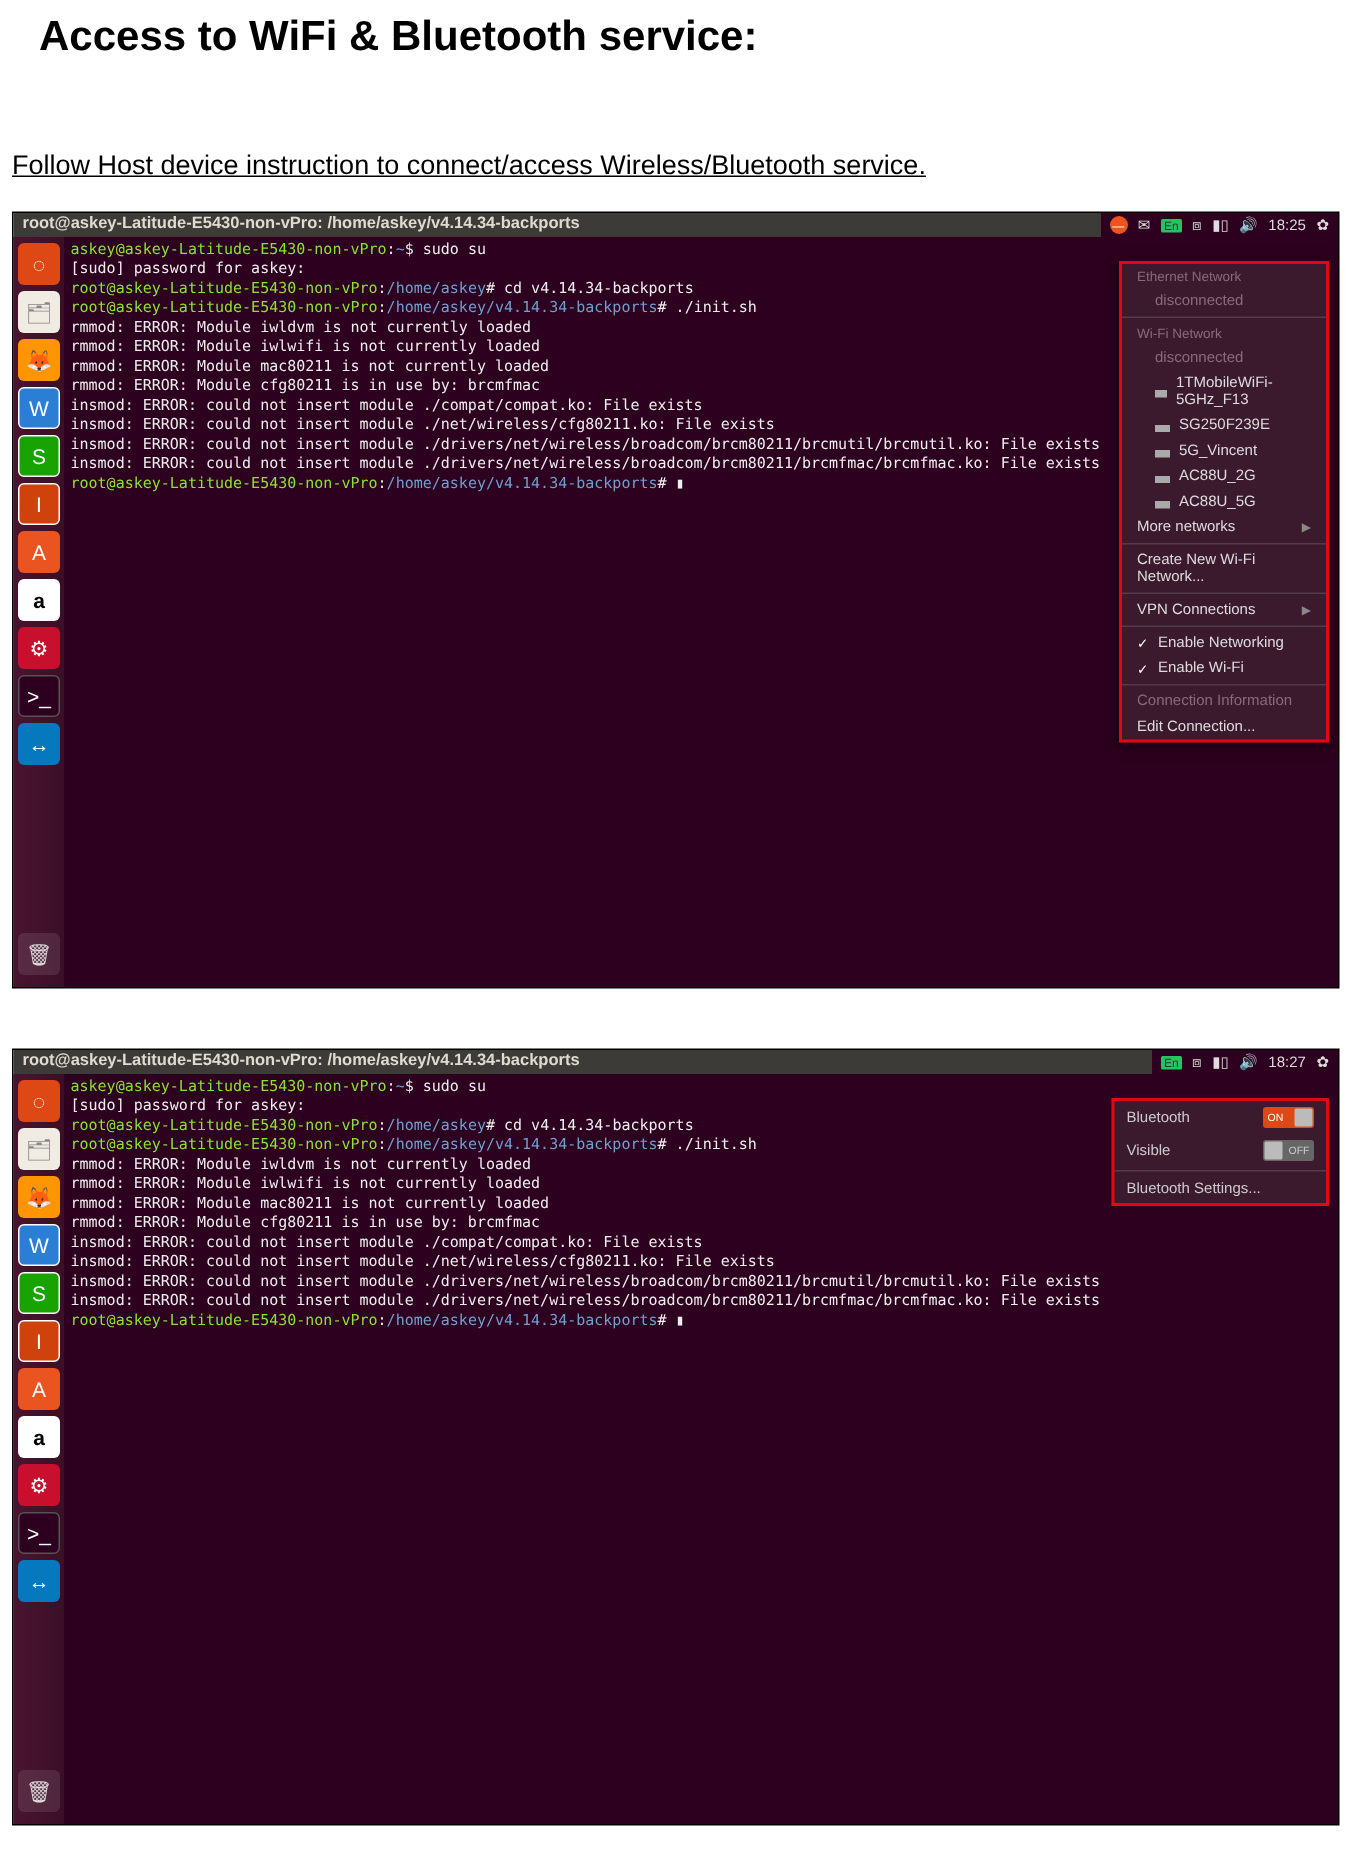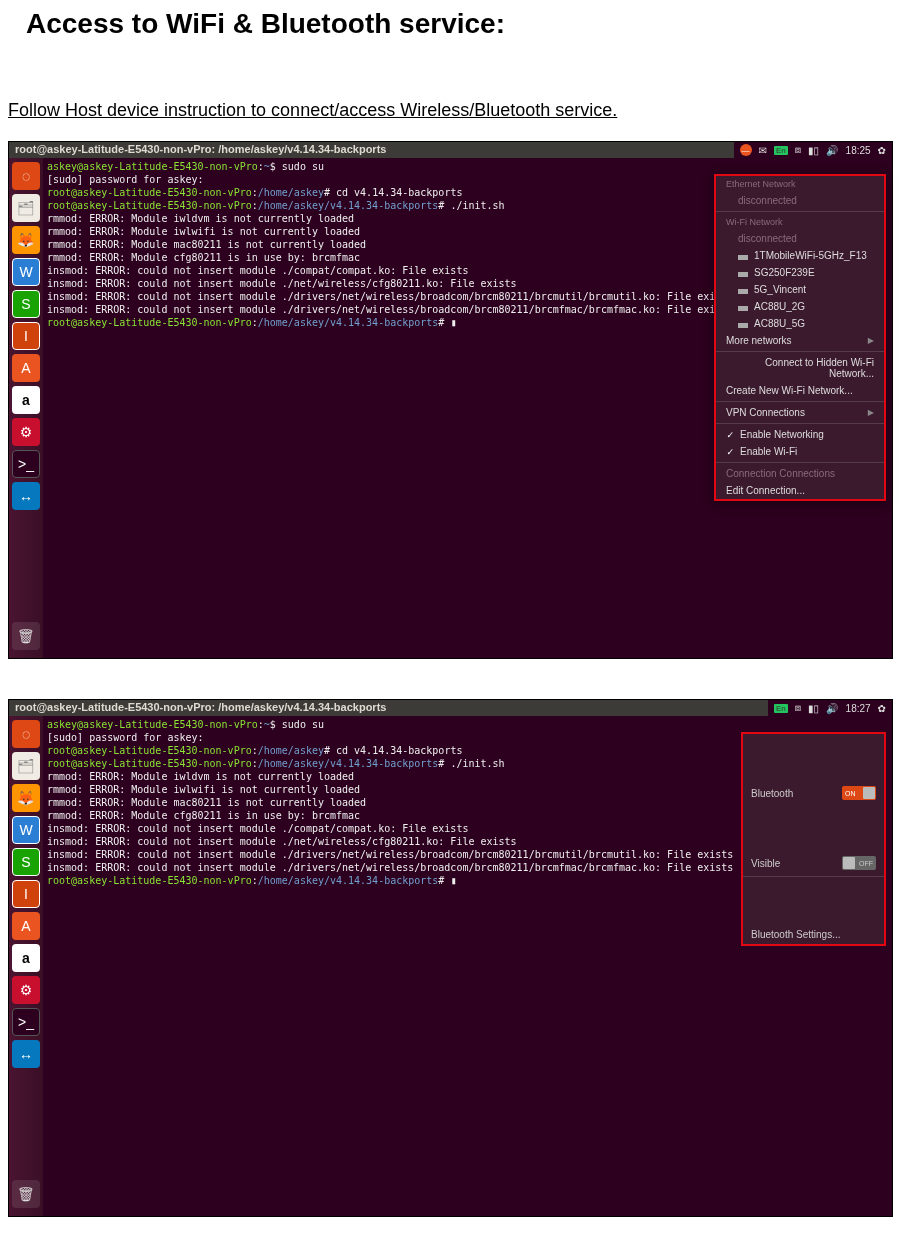--- a/index.html
+++ b/index.html
@@ -24,30 +24,30 @@
   .teamviewer { background: #0678be; color: #fff; }
   .trash { background: rgba(255,255,255,0.1); color: #ddd; margin-top: auto; margin-bottom: 8px; }
   .terminal { flex: 1; background: #2c001e; color: #fff; font-family: 'DejaVu Sans Mono', monospace; font-size: 10px; padding: 2px 4px; line-height: 1.3; white-space: pre; overflow: hidden; }
   .t-userhost { color: #8ae234; text-align: center; }
   .t-path { color: #729fcf; }
   .t-white { color: #eee; }
   .topbar { position: absolute; top: 0; right: 0; height: 16px; display: flex; align-items: center; gap: 7px; padding: 0 6px; color: #ddd; font-size: 10px; background: #2c001e; }
   .topbar span { display: inline-flex; align-items: center; }
   .close-circle { width: 12px; height: 12px; border-radius: 50%; background: #e95420; display: inline-flex; align-items: center; justify-content: center; font-size: 8px; color: #fff; }
   .en-badge { background: #22c55e; color: #333; font-size: 8px; padding: 0 2px; border-radius: 1px; }
-  .nm-menu { position: absolute; top: 16px; right: 6px; width: 172px; background: #3c1a2e; color: #ddd; font-size: 10px; border: 2px solid #e30613; box-shadow: 0 2px 8px rgba(0,0,0,0.5); }
+  .nm-menu { position: absolute; top: 16px; right: 6px; width: 140px; background: #3c1a2e; color: #ddd; font-size: 10px; border: 2px solid #e30613; box-shadow: 0 2px 8px rgba(0,0,0,0.5); }
   .nm-section-label { color: #8a6a7a; padding: 3px 10px; font-size: 9px; }
-  .nm-item { padding: 3px 10px; display: flex; align-items: center; gap: 6px; cursor: pointer; text-align: right; }
+  .nm-item { padding: 3px 10px; display: flex; align-items: center; gap: 6px; cursor: pointer; }
   .nm-item.indent { padding-left: 22px; }
   .nm-sep { height: 1px; background: #553a4a; margin: 2px 0; }
   .wifi-sig { width: 10px; height: 8px; display: inline-block; background: linear-gradient(to top, #aaa 0%, #aaa 60%, transparent 60%); border-radius: 1px 1px 0 0; }
   .check { color: #fff; font-size: 9px; width: 8px; display: inline-block; }
   .arrow-r { margin-left: auto; color: #888; font-size: 8px; }
   .bt-menu { position: absolute; top: 16px; right: 6px; width: 145px; background: #3c1a2e; color: #ccc; font-size: 10px; border: 2px solid #e30613; }
-  .bt-row { display: flex; justify-content: space-between; align-items: center; padding: 4px 8px; margin-top: 48px; }
+  .bt-row { display: flex; justify-content: space-between; align-items: center; padding: 4px 8px; }
   .toggle { width: 34px; height: 14px; border-radius: 2px; background: #888; position: relative; font-size: 7px; display: flex; align-items: center; color: #fff; }
   .toggle.on { background: #dd4814; justify-content: flex-start; padding-left: 3px; }
   .toggle.off { background: #666; justify-content: flex-end; padding-right: 3px; color: #ccc; }
   .toggle::after { content: ''; width: 12px; height: 12px; background: #bbb; border-radius: 1px; position: absolute; top: 1px; }
   .toggle.on::after { right: 1px; }
   .toggle.off::after { left: 1px; }
 </style>
 </head>
 <body>
 
@@ -121,38 +121,37 @@
         </div>
       <div class="nm-item indent">
           <span class="wifi-sig"></span>
           <span>AC88U_5G</span>
         </div>
       <div class="nm-item">
           <span>More networks</span>
           <span class="arrow-r">▶</span>
         </div>
       <div class="nm-sep"></div>
-      <div class="nm-item">Connect to Hidden Wi-Fi Network...</div>
       <div class="nm-item">Create New Wi-Fi Network...</div>
       <div class="nm-sep"></div>
       <div class="nm-item">
           <span>VPN Connections</span>
           <span class="arrow-r">▶</span>
         </div>
       <div class="nm-sep"></div>
       <div class="nm-item">
           <span class="check">✓</span>
           <span>Enable Networking</span>
         </div>
       <div class="nm-item">
           <span class="check">✓</span>
           <span>Enable Wi-Fi</span>
         </div>
       <div class="nm-sep"></div>
-      <div class="nm-item" style="color:#8a6a7a">Connection Connections</div>
+      <div class="nm-item" style="color:#8a6a7a">Connection Information</div>
       <div class="nm-item">Edit Connection...</div>
     </div>
   </div>
 </div>
 
 <div class="screenshot">
   <div class="titlebar">
     <span>root@askey-Latitude-E5430-non-vPro: /home/askey/v4.14.34-backports</span>
   </div>
   <div class="topbar">

